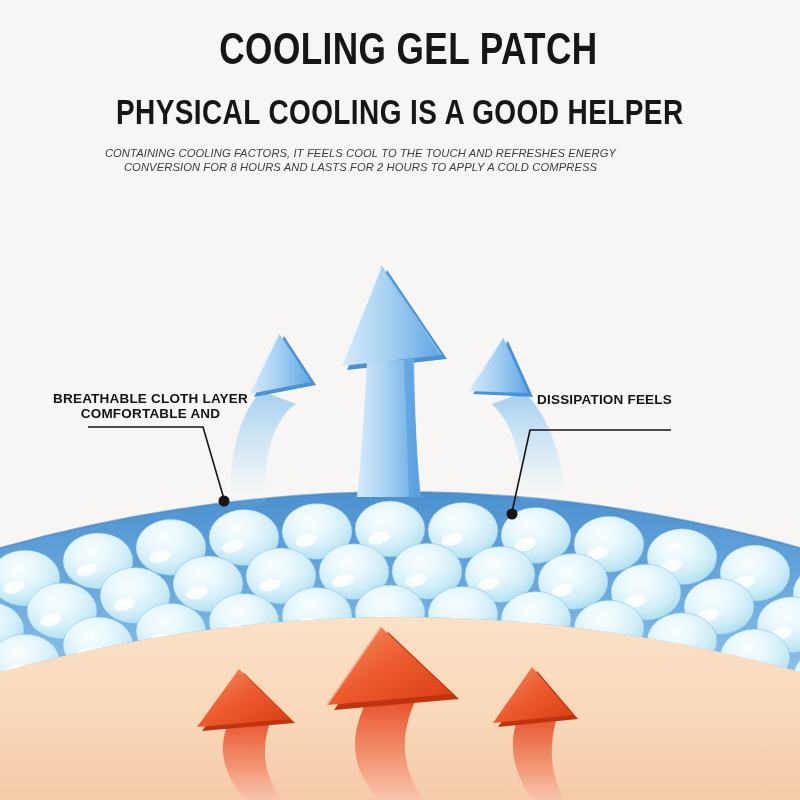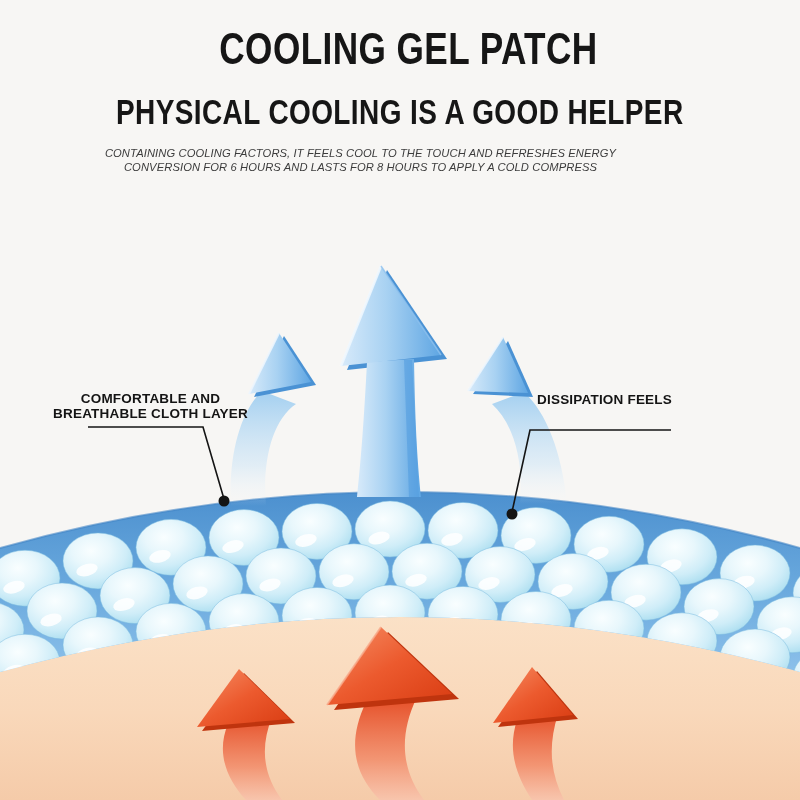--- a/index.html
+++ b/index.html
@@ -24,21 +24,21 @@
 <div class="stage">
 
   <div class="hdr" id="title">
     <span class="condense">COOLING GEL PATCH</span>
   </div>
   <div class="hdr" id="subtitle">
     <span class="condense">PHYSICAL COOLING IS A GOOD HELPER</span>
   </div>
   <div id="desc">
     <div>CONTAINING COOLING FACTORS, IT FEELS COOL TO THE TOUCH AND REFRESHES ENERGY</div>
-    <div>CONVERSION FOR 6 HOURS AND LASTS FOR 8 HOURS TO APPLY A COLD COMPRESS</div>
+    <div>CONVERSION FOR 8 HOURS AND LASTS FOR 2 HOURS TO APPLY A COLD COMPRESS</div>
   </div>
 
   <svg id="diagram-svg" width="800" height="800" viewBox="0 0 800 800">
     <defs>
       <linearGradient id="skinGrad" x1="0" y1="0" x2="0" y2="1">
         <stop offset="0%" stop-color="#fbe2c8"></stop>
         <stop offset="55%" stop-color="#f9d8ba"></stop>
         <stop offset="100%" stop-color="#f5cba9"></stop>
       </linearGradient>
       <linearGradient id="bandGrad" x1="0" y1="0" x2="0" y2="1">
@@ -208,20 +208,20 @@
       <polyline points="88,427 203,427 224,499" fill="none" stroke="#141414" stroke-width="1.6"></polyline>
       <circle cx="224" cy="501" r="5.5" fill="#141414"></circle>
     </g>
     <g>
       <polyline points="671,430 530,430 512,512" fill="none" stroke="#141414" stroke-width="1.6"></polyline>
       <circle cx="512" cy="514" r="5.5" fill="#141414"></circle>
     </g>
   </svg>
 
   <div class="callout" id="label-left">
+    <div>BREATHABLE CLOTH LAYER</div>
     <div>COMFORTABLE AND</div>
-    <div>BREATHABLE CLOTH LAYER</div>
   </div>
   <div class="callout" id="label-right">
     <div>DISSIPATION FEELS</div>
   </div>
 
 </div>
 
 </body></html>

